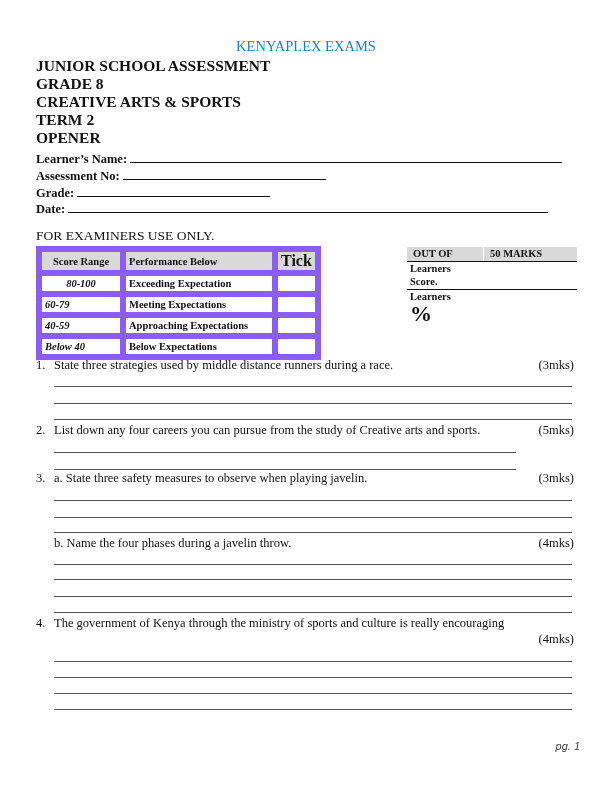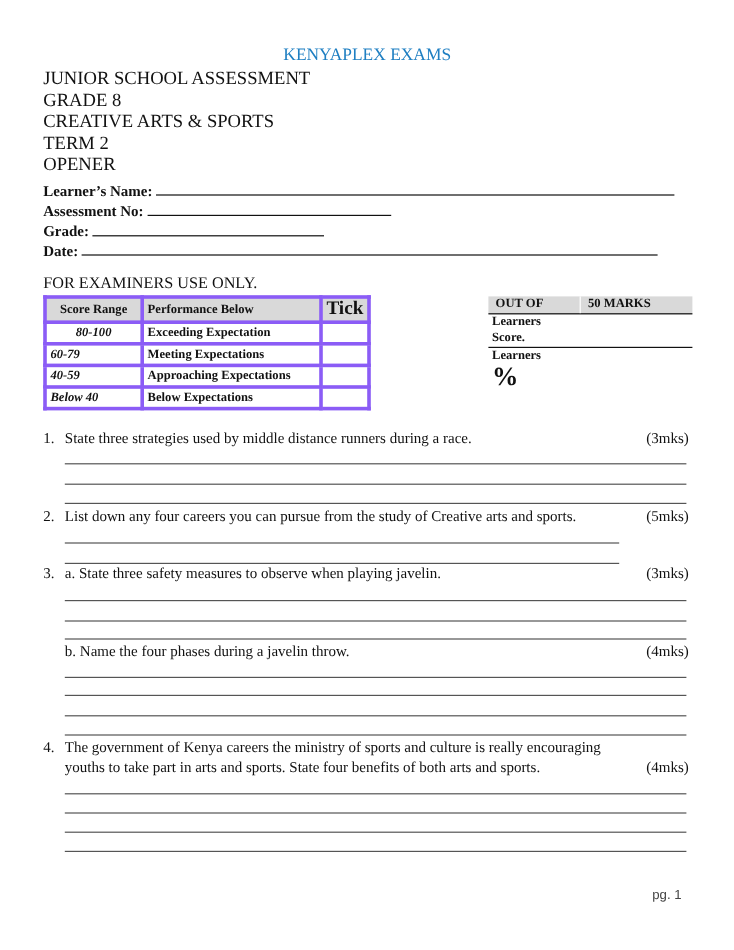--- a/index.html
+++ b/index.html
@@ -1,39 +1,39 @@
 <!DOCTYPE html>
 <html><head>
 <meta charset="utf-8">
 <style>
   html, body { margin:0; padding:0; background:#ffffff; }
   body { width:612px; height:792px; position:relative; overflow:hidden;
          font-family:"Liberation Serif", serif; color:#111; }
   .abs { position:absolute; }
   .brand { left:0; width:612px; top:38px; text-align:center; color:#1f7fc2;
            font-weight:normal; font-size:14.5px; }
-  .hdr { left:36px; font-weight:normal; font-size:15.5px; line-height:18px; }
+  .hdr { left:36px; font-weight:bold; font-size:15.5px; line-height:18px; }
   .field { left:36px; font-weight:bold; font-size:12.5px; line-height:17px; white-space:nowrap; }
   .uline { display:inline-block; border-bottom:1px solid #111; height:12px; vertical-align:baseline; }
   .exam-title { left:36px; top:228px; font-weight:normal; font-size:13.5px; }
   table.perf { position:absolute; left:36px; top:246px; border-collapse:collapse; font-size:10.5px; font-weight:bold; }
-  table.perf td, table.perf th { border:3px solid #8b5cf6; padding:0 3px; height:15px; text-align:left;margin-top:47px; }
+  table.perf td, table.perf th { border:6px solid #8b5cf6; padding:0 3px; height:15px; text-align:left;margin-top:47px; }
   table.perf th { background:#d9d9d9; font-size:10.5px; }
   table.perf th.tick { font-size:16px; }
   .it { font-style:italic; }
   .score-box { left:407px; top:247px; width:170px; font-size:10.5px; font-weight:bold; }
   .score-head { display:flex; background:#d9d9d9; height:14px; line-height:14px; border-bottom:1px solid #111; }
   .score-head span { padding-left:6px; }
   .sh1 { width:70px; border-right:1px solid #fff; }
   .q { left:36px; font-size:12.5px; width:538px; line-height:16px; }
   .q .num { position:absolute; left:0; }
   .q .txt { position:absolute; left:18px; }
   .q .mk { position:absolute; right:0; }
   .line { position:absolute; left:54px; border-top:1px solid #555; height:0; }
-  .pg { right:44px; top:740px; font-family:"Liberation Sans", sans-serif; font-size:11px; color:#444; }
+  .pg { right:32px; top:740px; font-family:"Liberation Sans", sans-serif; font-size:11px; color:#444;font-style:italic; }
 </style>
 </head>
 <body>
 
 <div class="abs brand">KENYAPLEX EXAMS</div>
 <div class="abs hdr" style="top:57px">JUNIOR SCHOOL ASSESSMENT</div>
 <div class="abs hdr" style="top:75px">GRADE 8</div>
 <div class="abs hdr" style="top:93px">CREATIVE ARTS &amp; SPORTS</div>
 <div class="abs hdr" style="top:111px">TERM 2</div>
 <div class="abs hdr" style="top:129px">OPENER</div>
@@ -132,22 +132,21 @@
   <span class="txt">b. Name the four phases during a javelin throw.</span>
   <span class="mk">(4mks)</span>
 </div>
 <div class="line" style="top:564px;width:518px"></div>
 <div class="line" style="top:579px;width:518px"></div>
 <div class="line" style="top:596px;width:518px"></div>
 <div class="line" style="top:612px;width:518px"></div>
 
 <div class="abs q" style="top:615px;height:34px">
   <span class="num">4.</span>
-  <span class="txt">The government of Kenya careers the ministry of sports and culture is really encouraging</span>
-  <span class="txt" style="top:16px">youths to take part in arts and sports. State four benefits of both arts and sports.</span>
+  <span class="txt">The government of Kenya through the ministry of sports and culture is really encouraging</span>
   <span class="mk" style="top:16px">(4mks)</span>
 </div>
 <div class="line" style="top:661px;width:518px"></div>
 <div class="line" style="top:677px;width:518px"></div>
 <div class="line" style="top:693px;width:518px"></div>
 <div class="line" style="top:709px;width:518px"></div>
 
 <div class="abs pg">pg. 1</div>
 
 </body></html>

